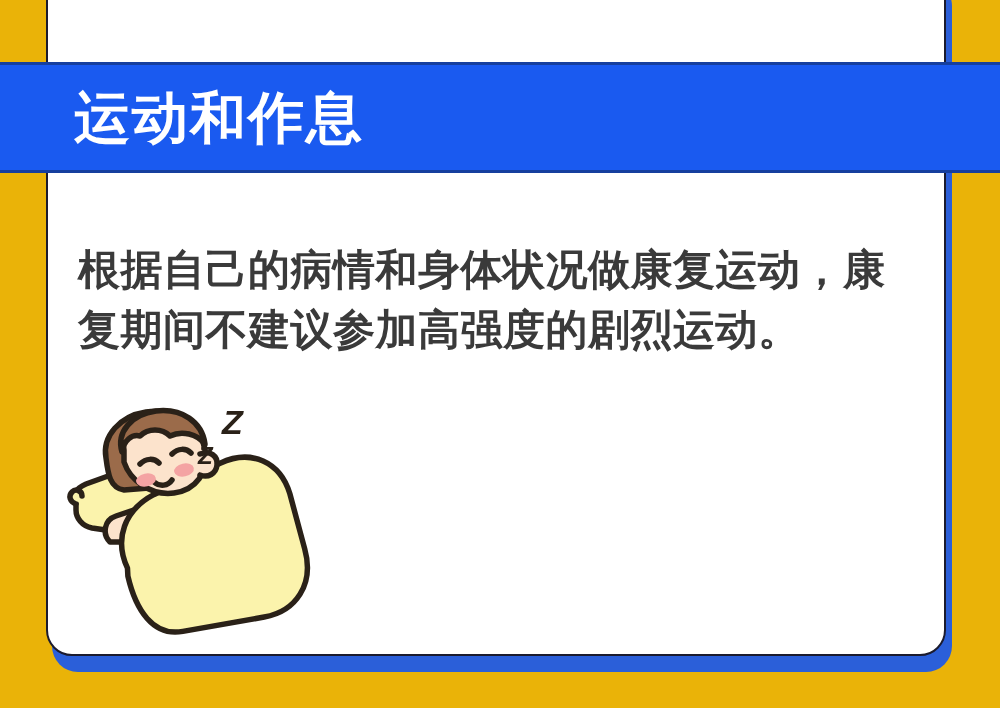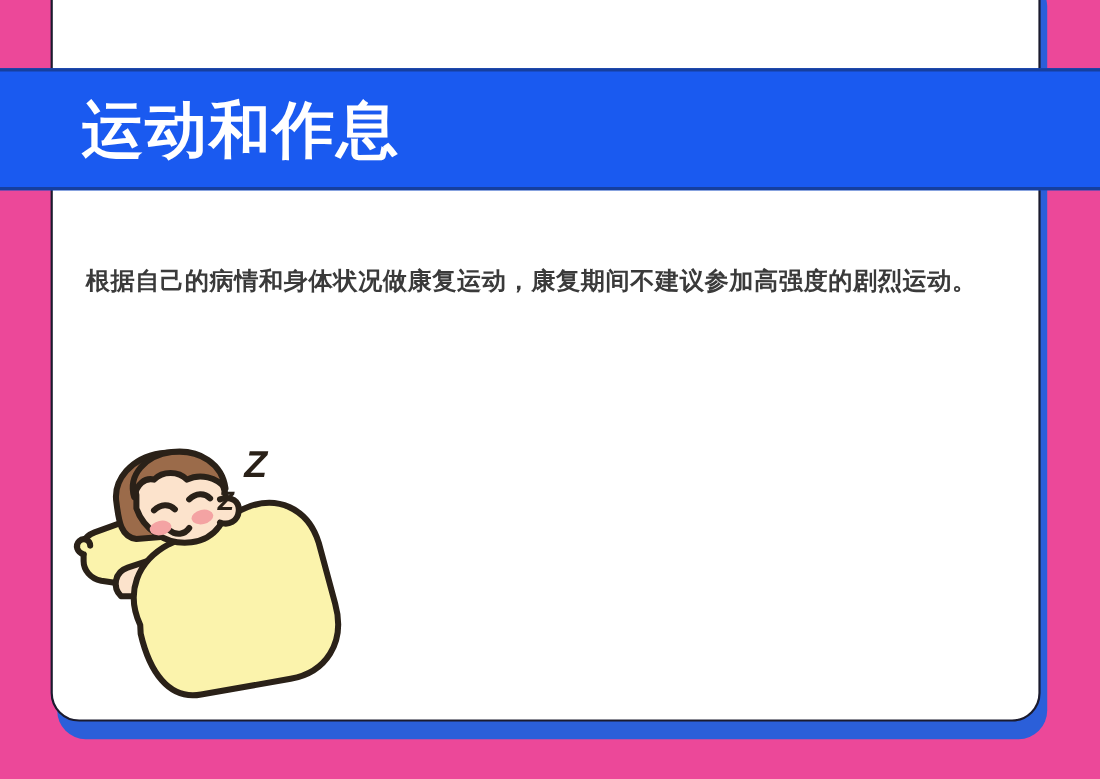--- a/index.html
+++ b/index.html
@@ -11,21 +11,21 @@
     height: 708px;
     overflow: hidden;
     font-family: "Liberation Sans", "DejaVu Sans", sans-serif;
     background: #5b8df0;
   }
 
   #stage {
     position: relative;
     width: 1000px;
     height: 708px;
-    background: #ec4899;
+    background: #eab308;
     overflow: hidden;
   }
 
   
   .card-shadow {
     position: absolute;
     left: 52px;
     top: -20px;
     width: 900px;
     height: 692px;
@@ -67,21 +67,21 @@
     font-weight: bold;
     letter-spacing: 2px;
     line-height: 1;
     white-space: nowrap;
   }
 
   
   .para {
     position: absolute;
     color: #3a3a3a;
-    font-size: 22px;
+    font-size: 42px;
     font-weight: bold;
     line-height: 1.42;
     letter-spacing: 0.5px;
   }
   .para-1 {
     left: 78px;
     top: 240px;
     width: 840px;
   }
   .para-2 {

